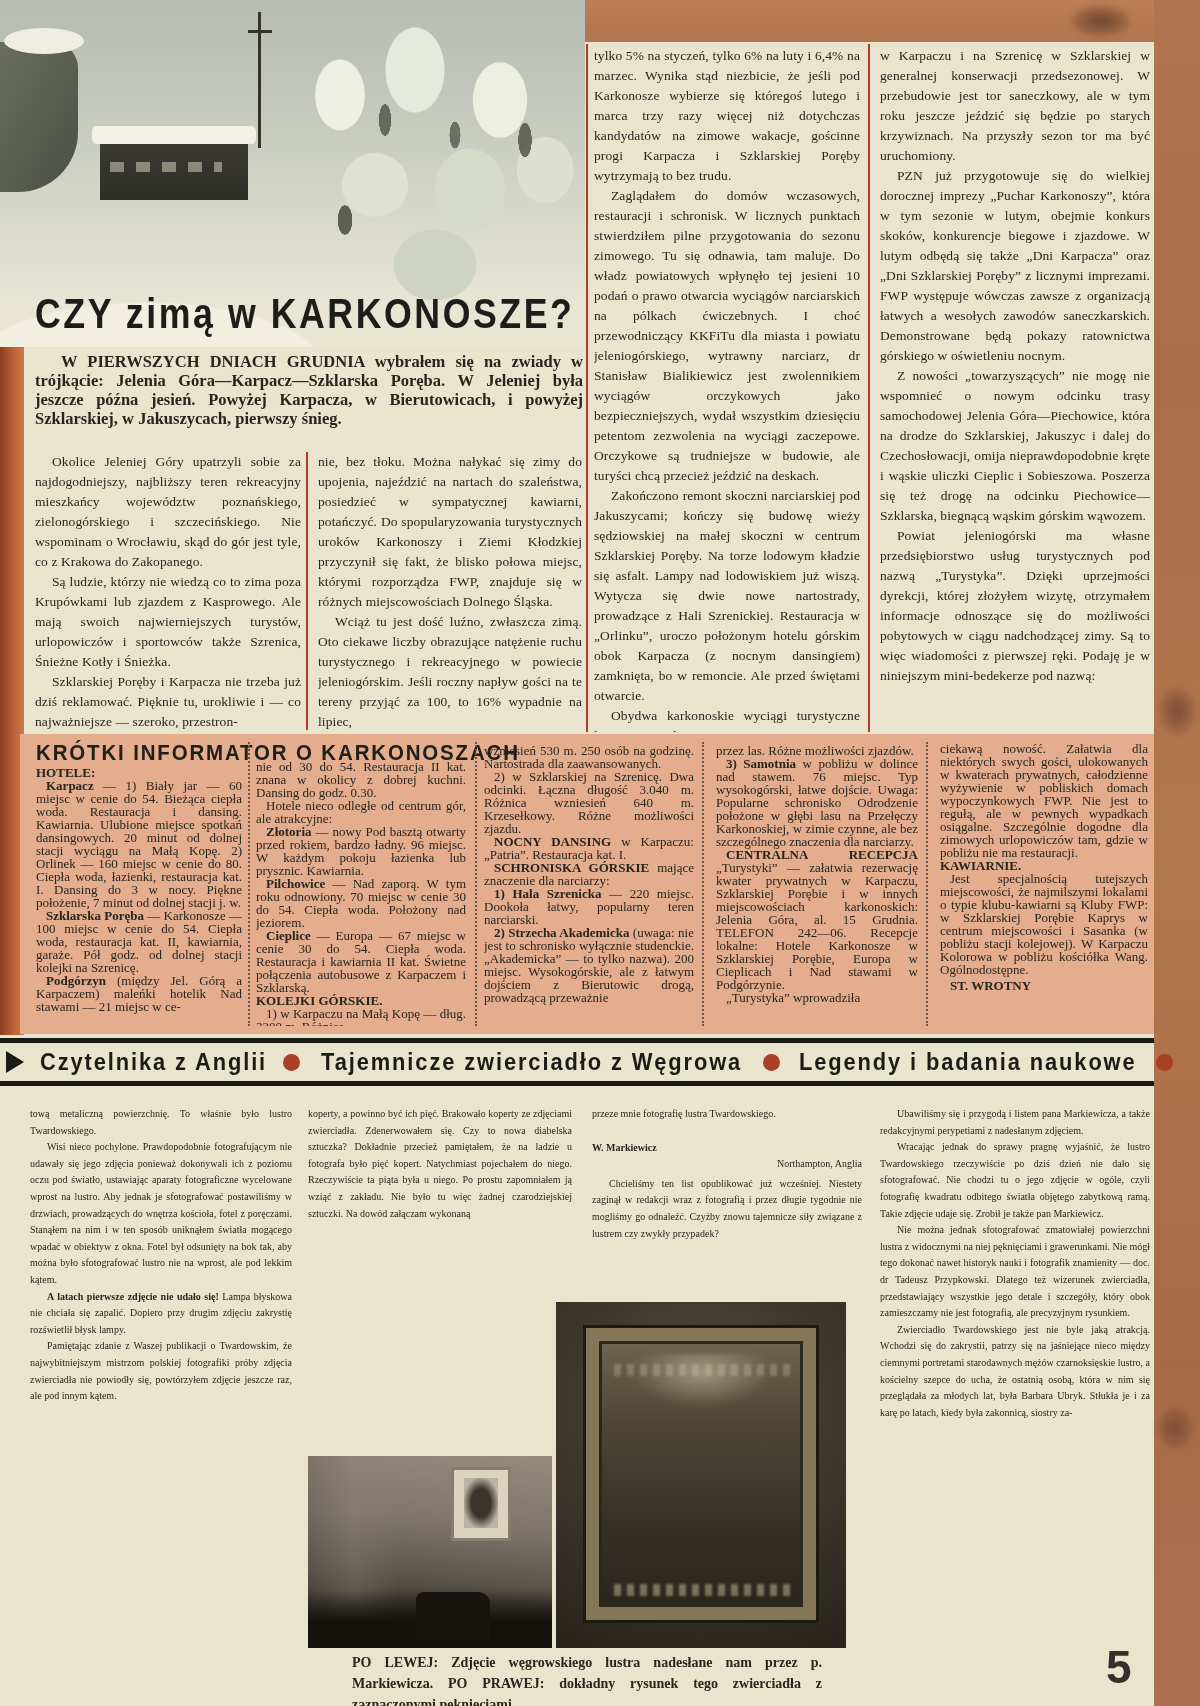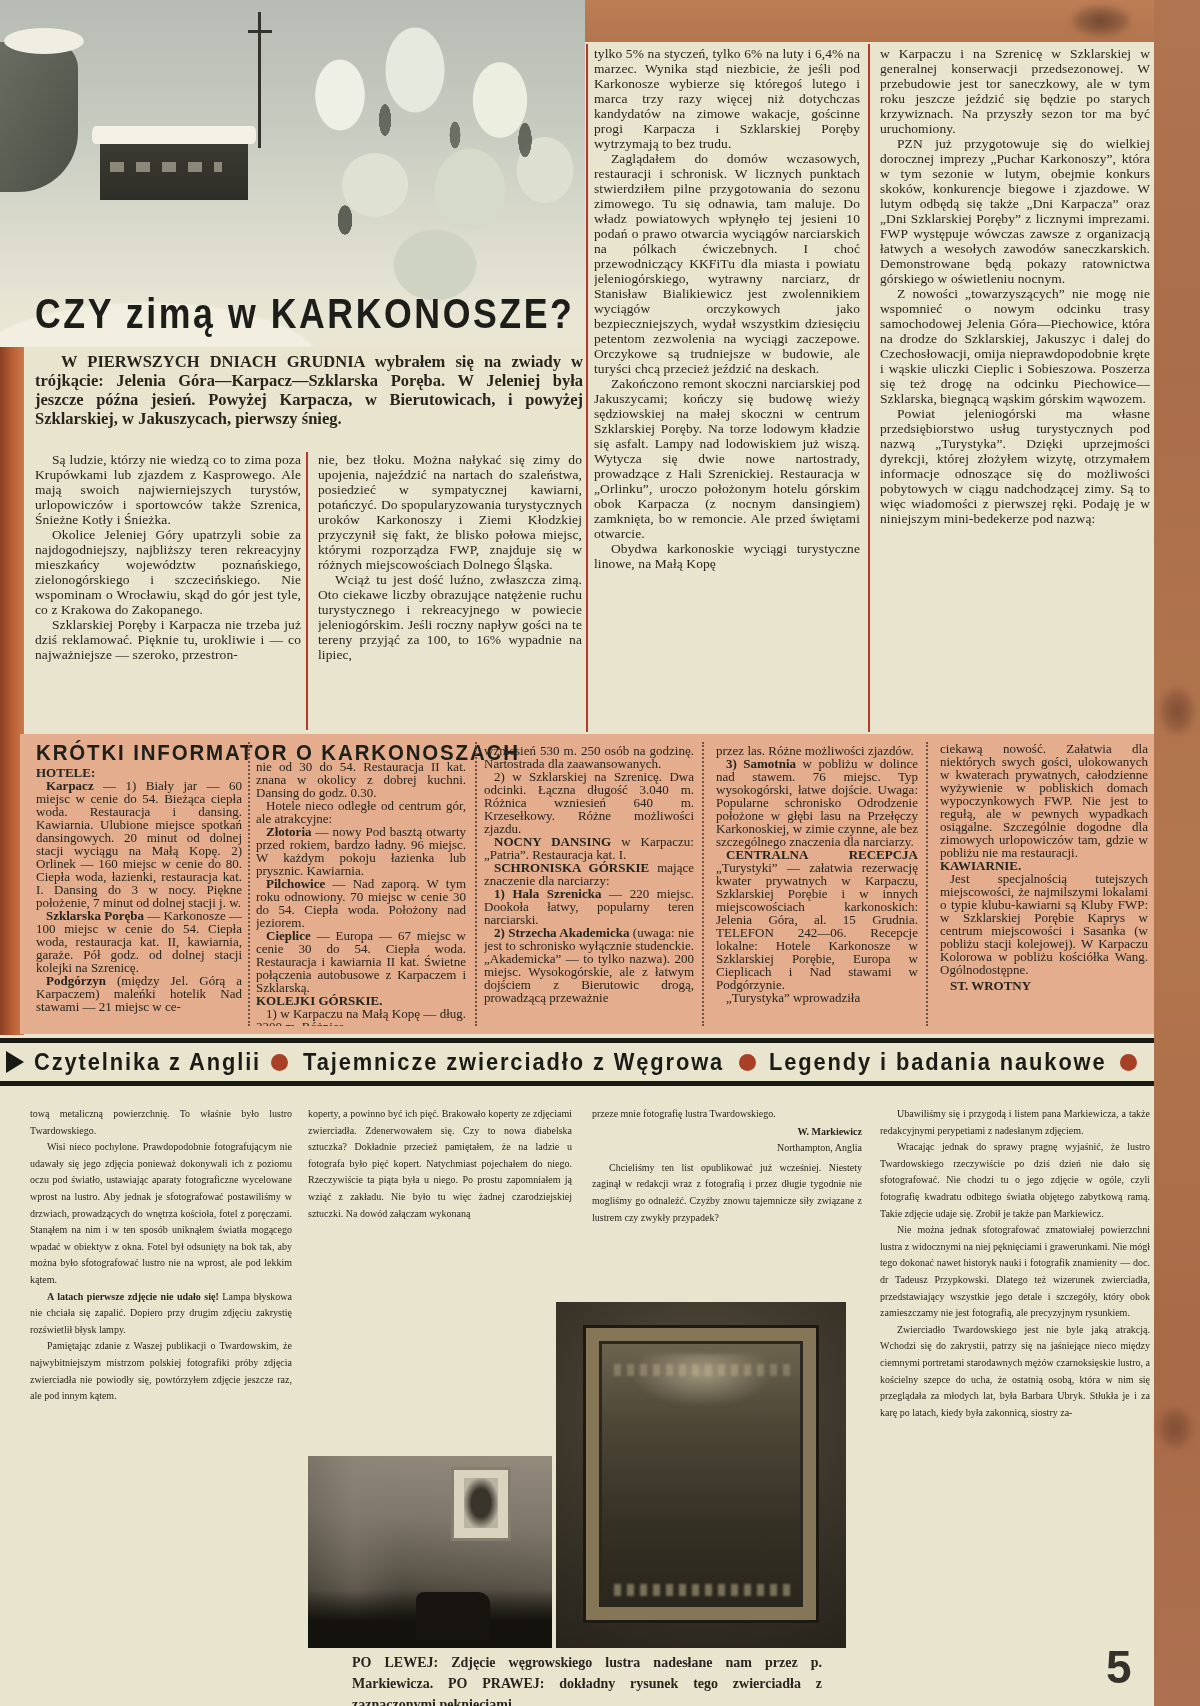--- a/index.html
+++ b/index.html
@@ -47,41 +47,41 @@
   .pt-snowfg{position:absolute;left:0;bottom:-18px;width:420px;height:90px;
           background:radial-gradient(60% 100% at 35% 100%,#f2efe1 0 68%,rgba(0,0,0,0) 70%);}
   
   .headline{position:absolute;left:35px;top:290px;width:600px;font-family:"Liberation Sans",sans-serif;
             font-weight:bold;font-size:42px;letter-spacing:3px;color:#1d1d1a;white-space:nowrap;
             transform:scaleX(.85);transform-origin:left top;}
   .lead{position:absolute;left:35px;top:352px;width:548px;font-size:16.5px;font-weight:bold;
         line-height:19px;text-align:justify;text-indent:26px;}
   
   .col{position:absolute;overflow:hidden;}
-  .tcol{font-size:13.5px;line-height:15px;text-align:justify;letter-spacing:.1px;}
+  .tcol{font-size:13.5px;line-height:20px;text-align:justify;letter-spacing:.1px;}
   .col p{margin:0;text-indent:17px;}
   .col p.first{text-indent:0;}
   .col p.hdr{text-indent:0;font-weight:bold;}
   .col p.right{text-align:left;font-weight:bold;margin-top:3px;}
-  .col p.sig{text-align:right;font-weight:bold;text-indent:0;margin-top:1px;font-family:Liberation Serif, serif;}
+  .col p.sig{text-align:left;font-weight:bold;text-indent:0;margin-top:17px;font-family:Liberation Serif, serif;}
   .col p.sig2{text-align:right;text-indent:0;margin-bottom:3px;}
   .vrule{position:absolute;width:2px;background:#b5392a;}
   
   .infobox{position:absolute;left:20px;top:734px;width:1134px;height:300px;background:#e3ad8e;overflow:hidden;}
   .info-title{position:absolute;left:16px;top:6px;width:460px;font-family:"Liberation Sans",sans-serif;
               font-weight:bold;font-size:22px;letter-spacing:2px;color:#20201b;white-space:nowrap;
               transform:scaleX(.93);transform-origin:left top;}
   .icol{font-size:13px;line-height:13px;text-align:justify;}
   .icol p{text-indent:10px;}
   .icol p.hdr,.icol p.first{text-indent:0;}
   .dotrule{position:absolute;top:742px;height:284px;width:0;border-left:2px dotted #6d5343;}
   
   .banner{position:absolute;left:0;top:1038px;width:1154px;height:48px;box-sizing:border-box;
           border-top:5px solid #1a1a15;border-bottom:5px solid #1a1a15;
-          display:flex;align-items:center;gap:4px;padding:0 6px;}
+          display:flex;align-items:center;gap:10px;padding:0 6px;}
   .banner-label{font-family:"Liberation Sans",sans-serif;font-weight:bold;font-size:23px;
           letter-spacing:2px;color:#1c1c17;white-space:nowrap;transform:scaleX(.95);}
   .dot{width:17px;height:17px;border-radius:50%;background:#a84028;flex:none;}
   .arrow-r{width:0;height:0;border-top:11px solid rgba(0,0,0,0);border-bottom:11px solid rgba(0,0,0,0);
            border-left:18px solid #1a1a15;flex:none;}
   
   .bcol{font-size:10px;line-height:16.6px;text-align:justify;}
   
   .photo-bl{position:absolute;left:308px;top:1456px;width:244px;height:192px;overflow:hidden;
     background:linear-gradient(185deg,#948b7d 0%,#7e766a 35%,#5d574c 60%,#2f2b23 85%,#1f1c16 100%);}
@@ -130,22 +130,22 @@
     <div class="pt-rock"></div>
     <div class="pt-hut"></div>
     <div class="pt-pole"></div>
     <div class="pt-snowfg"></div>
   </div>
 
   <div class="headline">CZY zimą w KARKONOSZE?</div>
   <div class="lead">W PIERWSZYCH DNIACH GRUDNIA wybrałem się na zwiady w trójkącie: Jelenia Góra—Karpacz—Szklarska Poręba. W Jeleniej była jeszcze późna jesień. Powyżej Karpacza, w Bierutowicach, i powyżej Szklarskiej, w Jakuszycach, pierwszy śnieg.</div>
 
   <div class="col tcol" style="left:35px;top:452px;width:266px;height:280px;">
+      <p>Okolice Jeleniej Góry upatrzyli sobie za najdogodniejszy, najbliższy teren rekreacyjny mieszkańcy województw poznańskiego, zielonogórskiego i szczecińskiego. Nie wspominam o Wrocławiu, skąd do gór jest tyle, co z Krakowa do Zakopanego.</p>
       <p>Są ludzie, którzy nie wiedzą co to zima poza Krupówkami lub zjazdem z Kasprowego. Ale mają swoich najwierniejszych turystów, urlopowiczów i sportowców także Szrenica, Śnieżne Kotły i Śnieżka.</p>
-      <p>Okolice Jeleniej Góry upatrzyli sobie za najdogodniejszy, najbliższy teren rekreacyjny mieszkańcy województw poznańskiego, zielonogórskiego i szczecińskiego. Nie wspominam o Wrocławiu, skąd do gór jest tyle, co z Krakowa do Zakopanego.</p>
       <p>Szklarskiej Poręby i Karpacza nie trzeba już dziś reklamować. Pięknie tu, urokliwie i — co najważniejsze — szeroko, przestron-</p>
     </div>
   <div class="col tcol" style="left:318px;top:452px;width:264px;height:280px;">
       <p class="first">nie, bez tłoku. Można nałykać się zimy do upojenia, najeździć na nartach do szaleństwa, posiedzieć w sympatycznej kawiarni, potańczyć. Do spopularyzowania turystycznych uroków Karkonoszy i Ziemi Kłodzkiej przyczynił się fakt, że blisko połowa miejsc, którymi rozporządza FWP, znajduje się w różnych miejscowościach Dolnego Śląska.</p>
       <p>Wciąż tu jest dość luźno, zwłaszcza zimą. Oto ciekawe liczby obrazujące natężenie ruchu turystycznego i rekreacyjnego w powiecie jeleniogórskim. Jeśli roczny napływ gości na te tereny przyjąć za 100, to 16% wypadnie na lipiec,</p>
     </div>
   <div class="col tcol" style="left:594px;top:46px;width:266px;height:686px;">
       <p class="first">tylko 5% na styczeń, tylko 6% na luty i 6,4% na marzec. Wynika stąd niezbicie, że jeśli pod Karkonosze wybierze się któregoś lutego i marca trzy razy więcej niż dotychczas kandydatów na zimowe wakacje, gościnne progi Karpacza i Szklarskiej Poręby wytrzymają to bez trudu.</p>
       <p>Zaglądałem do domów wczasowych, restauracji i schronisk. W licznych punktach stwierdziłem pilne przygotowania do sezonu zimowego. Tu się odnawia, tam maluje. Do władz powiatowych wpłynęło tej jesieni 10 podań o prawo otwarcia wyciągów narciarskich na pólkach ćwiczebnych. I choć przewodniczący KKFiTu dla miasta i powiatu jeleniogórskiego, wytrawny narciarz, dr Stanisław Bialikiewicz jest zwolennikiem wyciągów orczykowych jako bezpieczniejszych, wydał wszystkim dziesięciu petentom zezwolenia na wyciągi zaczepowe. Orczykowe są trudniejsze w budowie, ale turyści chcą przecież jeździć na deskach.</p>
       <p>Zakończono remont skoczni narciarskiej pod Jakuszycami; kończy się budowę wieży sędziowskiej na małej skoczni w centrum Szklarskiej Poręby. Na torze lodowym kładzie się asfalt. Lampy nad lodowiskiem już wiszą. Wytycza się dwie nowe nartostrady, prowadzące z Hali Szrenickiej. Restauracja w „Orlinku”, uroczo położonym hotelu górskim obok Karpacza (z nocnym dansingiem) zamknięta, bo w remoncie. Ale przed świętami otwarcie.</p>

